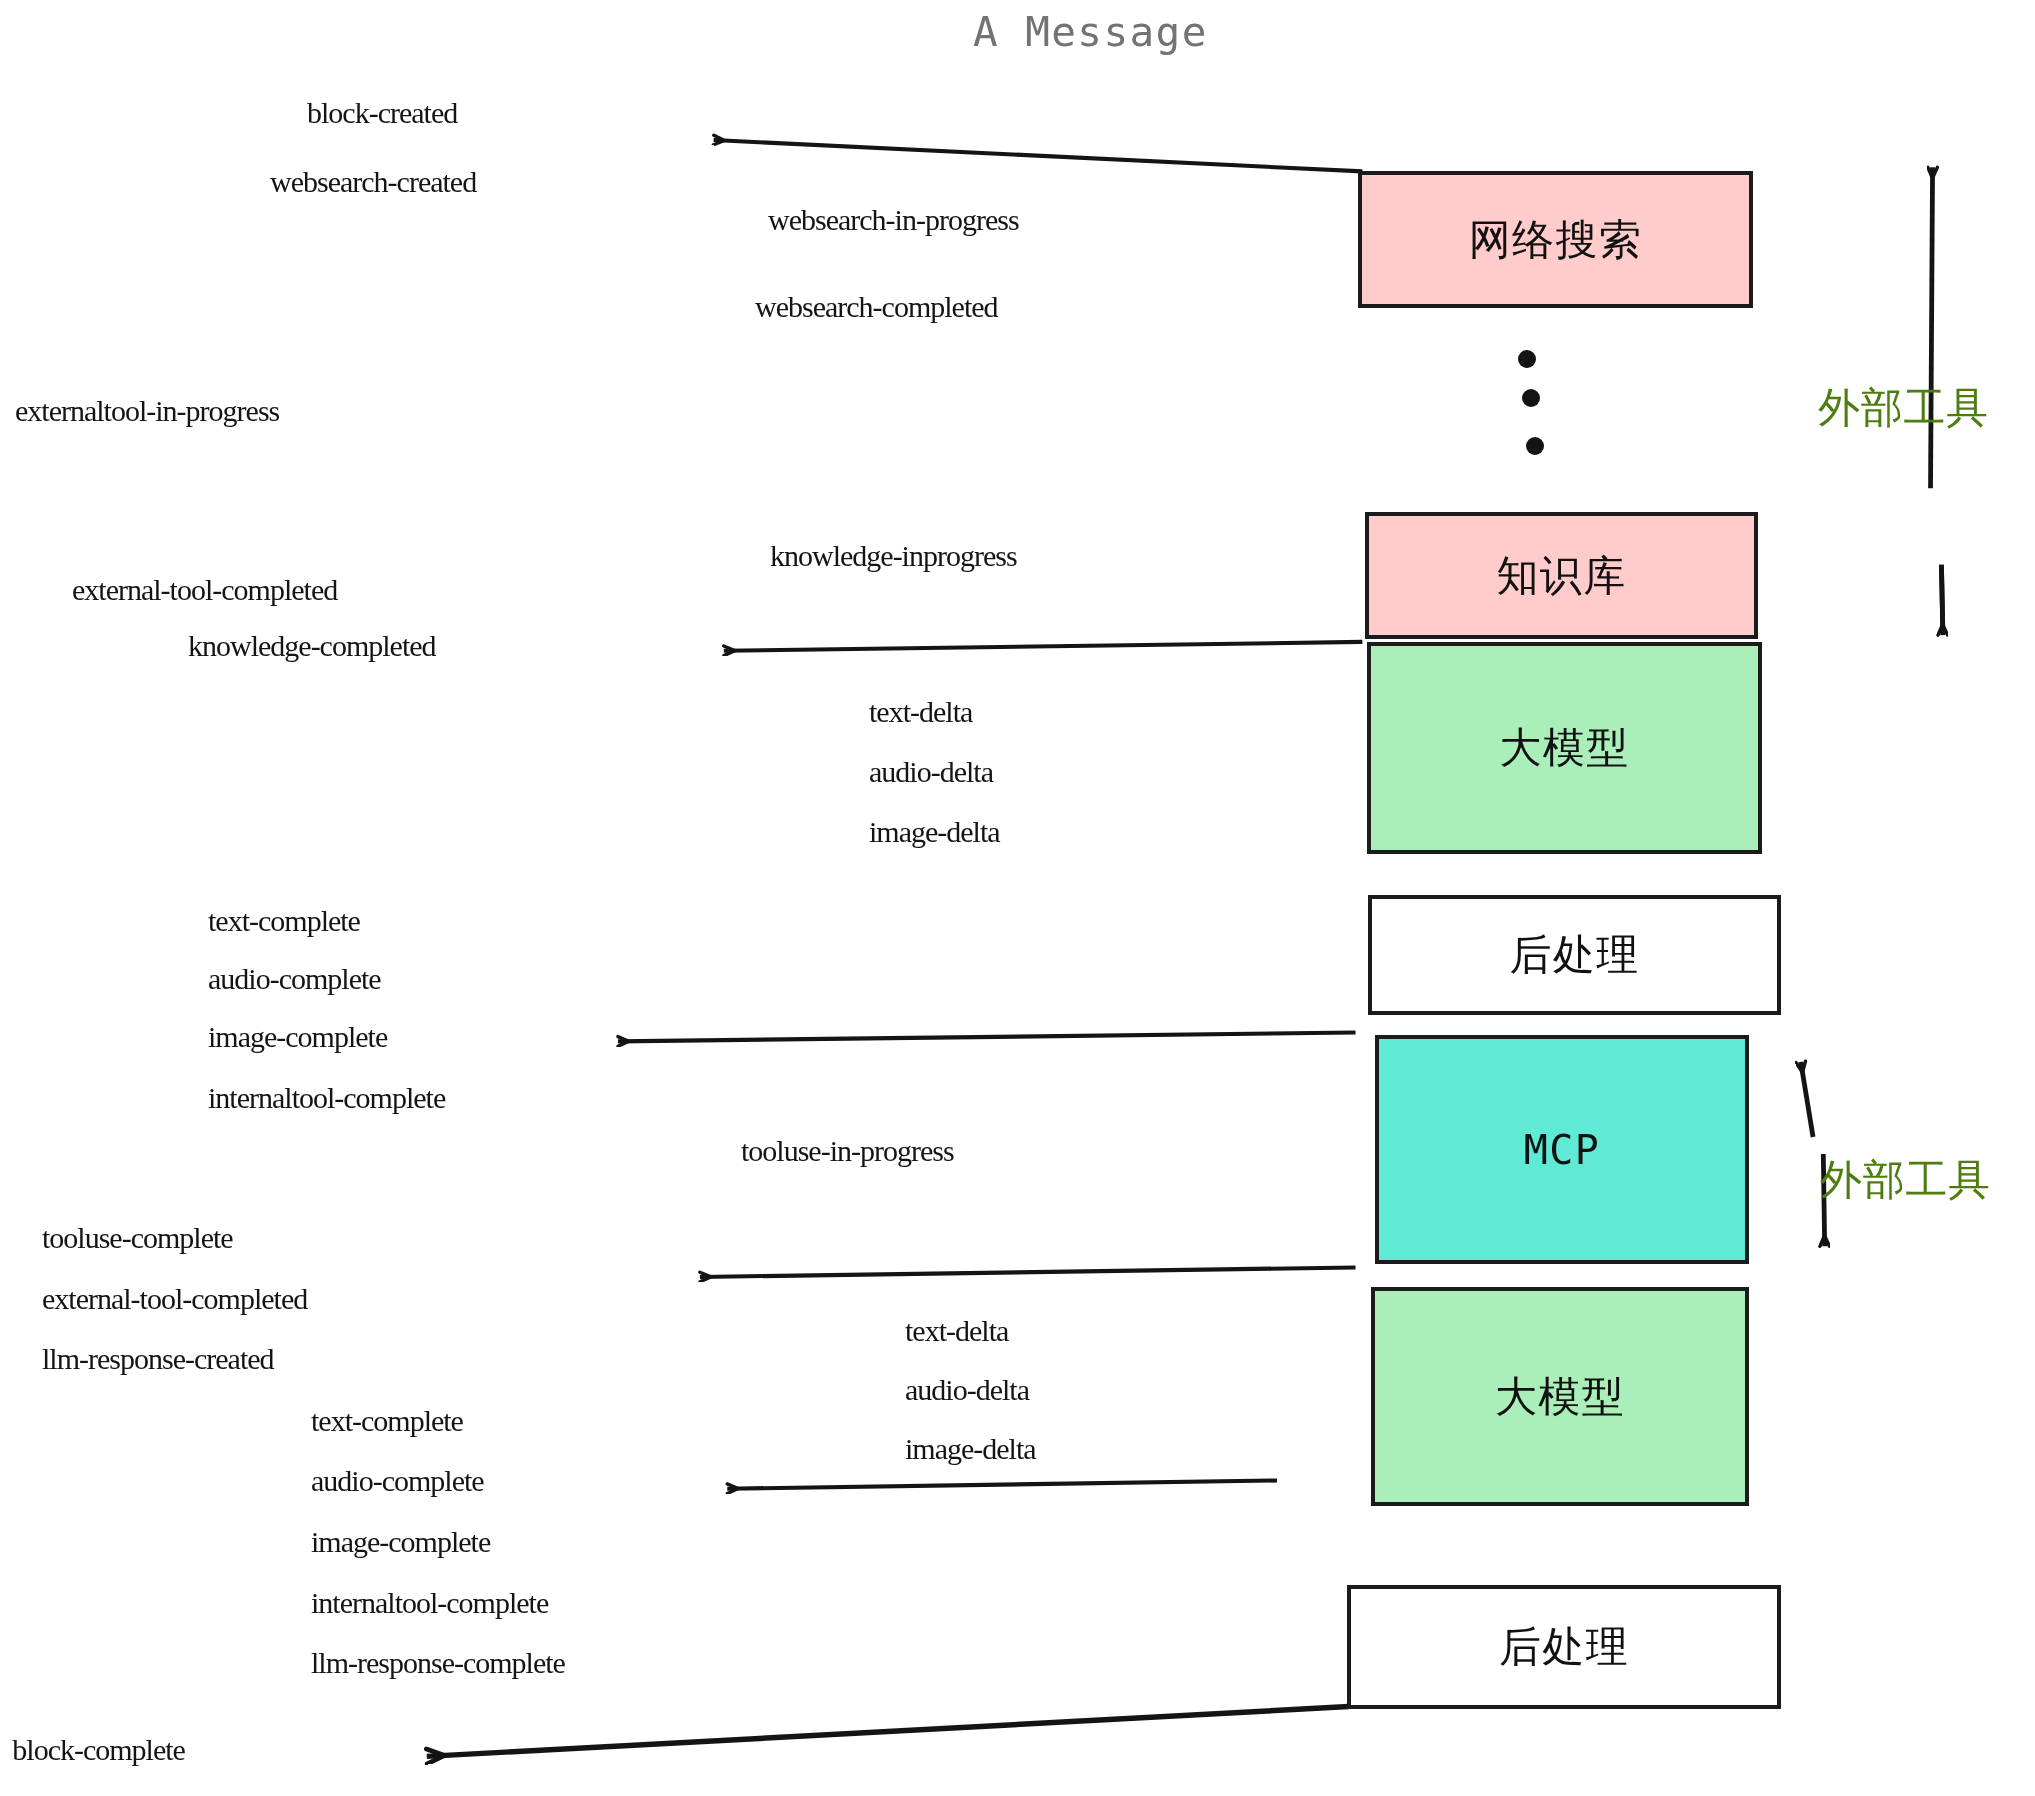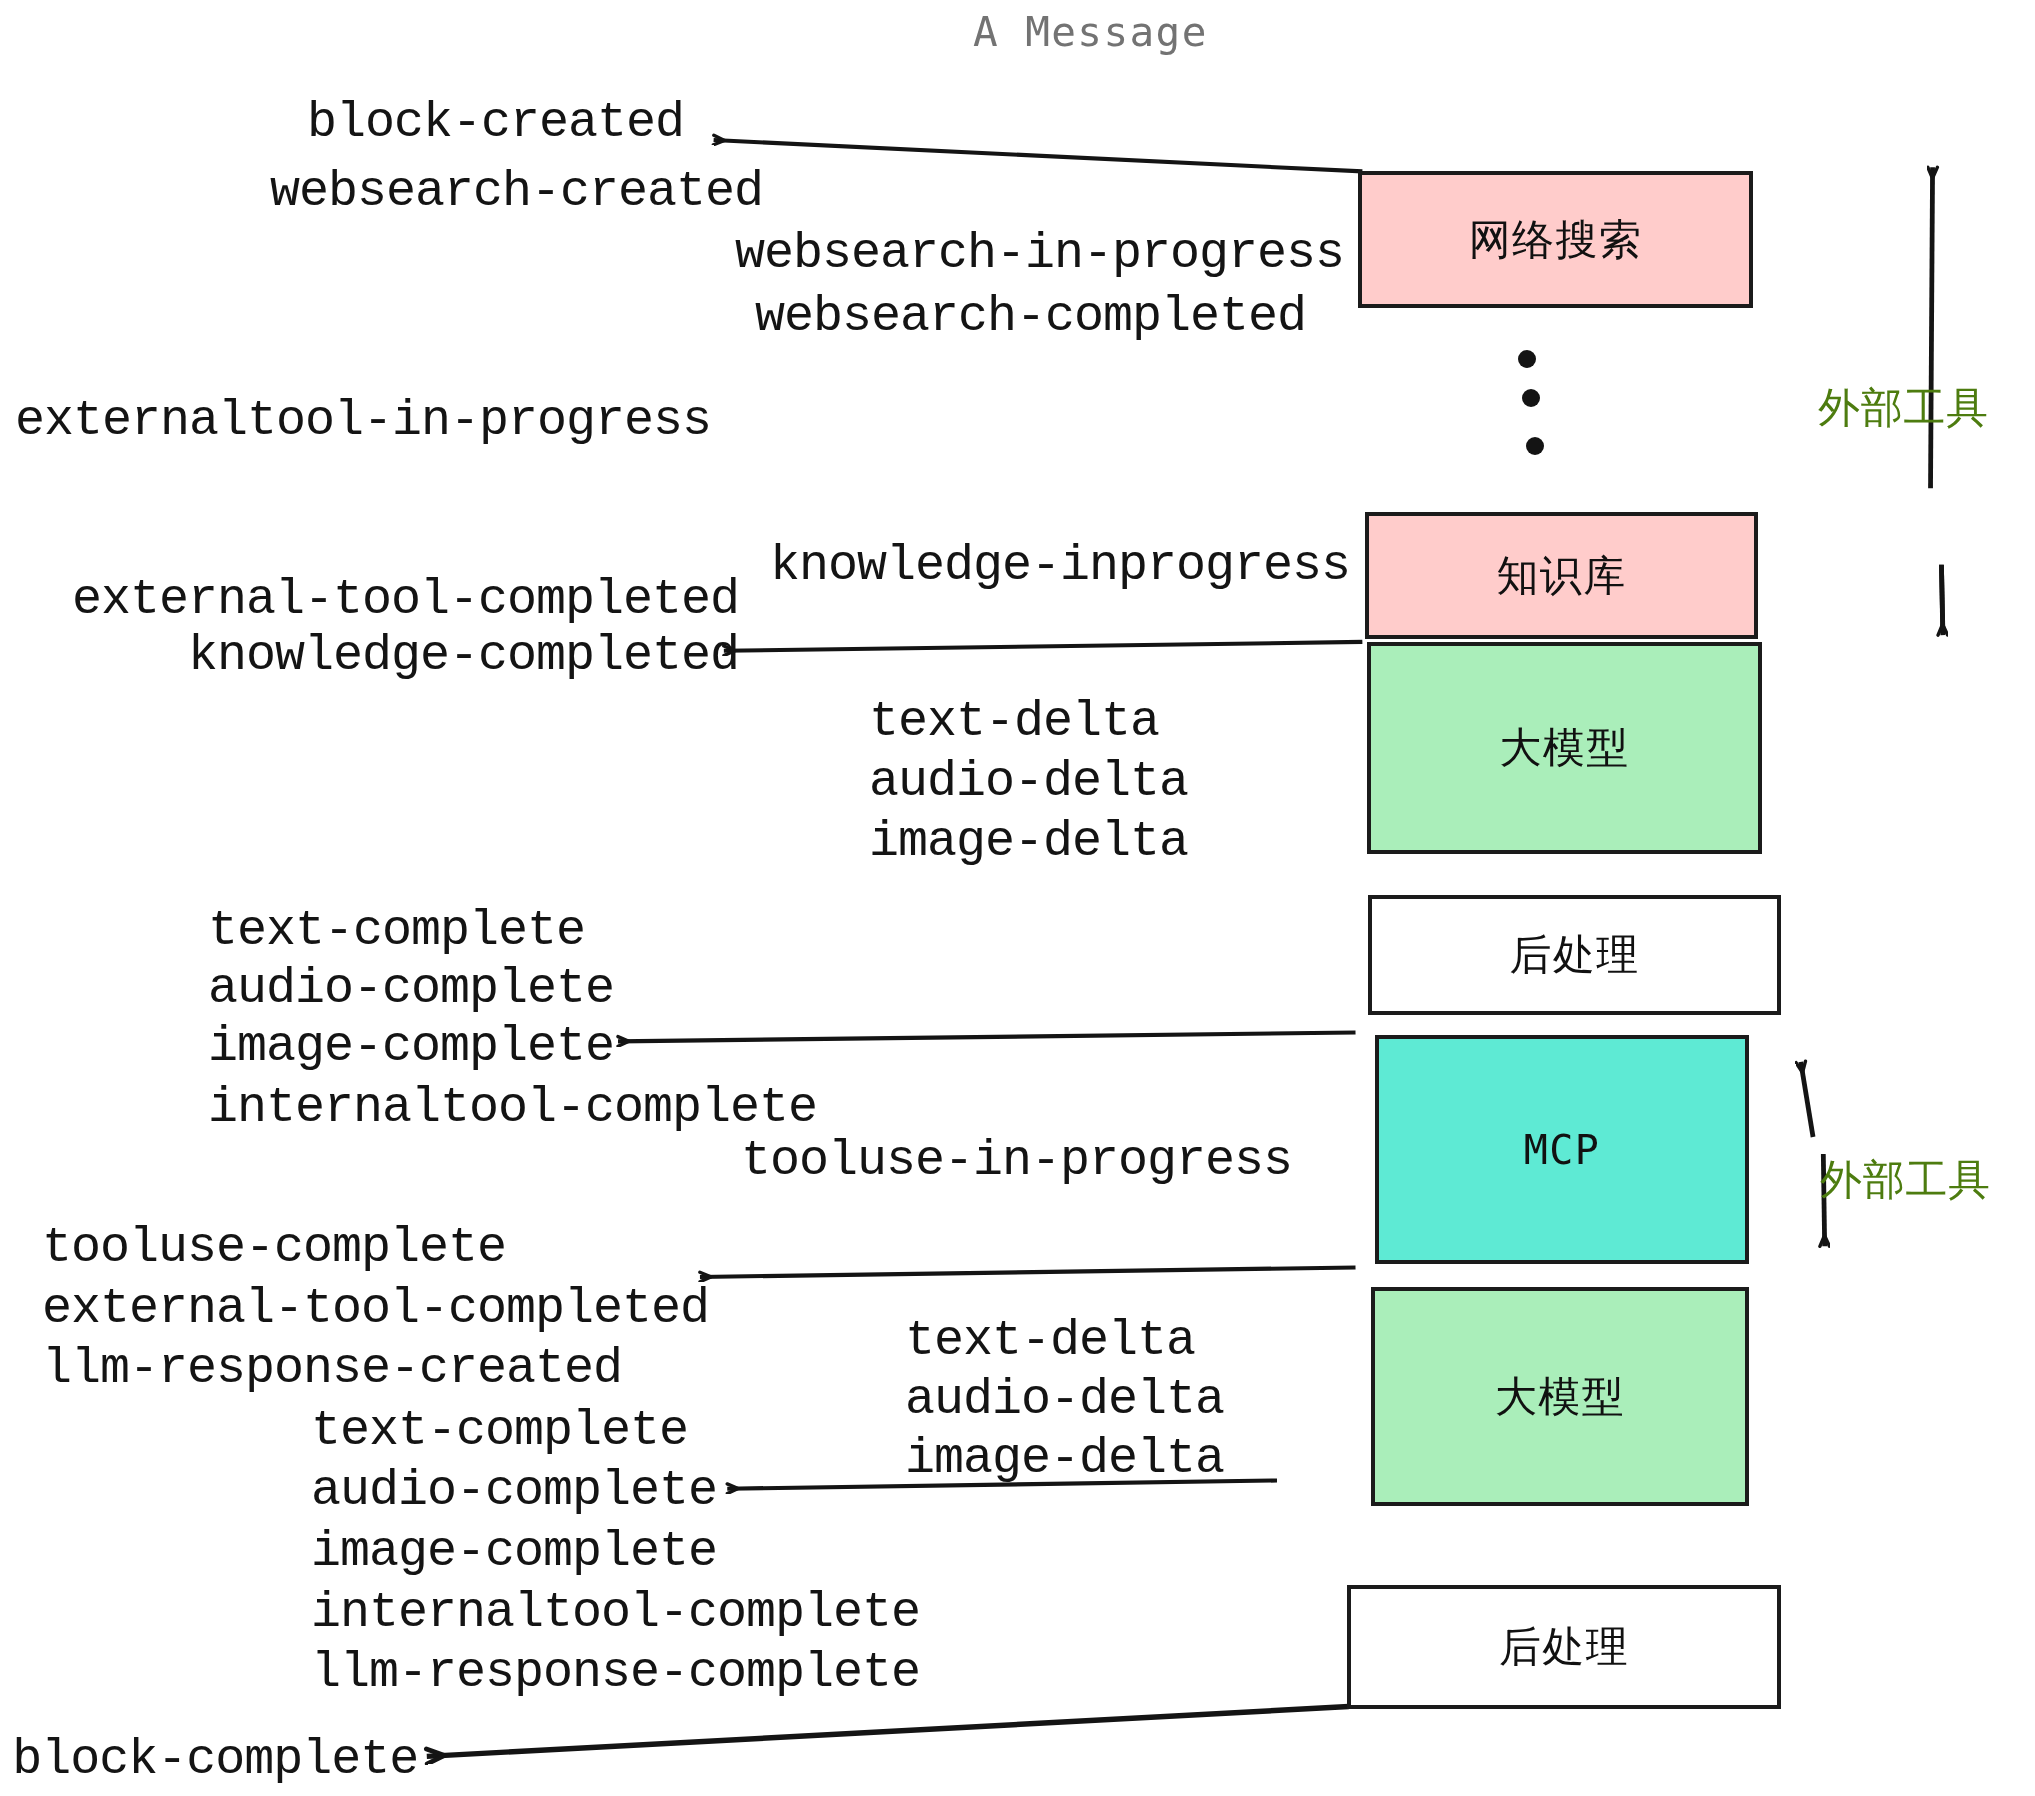--- a/index.html
+++ b/index.html
@@ -10,22 +10,22 @@
   #canvas {
     position: relative;
     width: 2035px;
     height: 1796px;
     background: #ffffff;
     overflow: hidden;
     font-family: "DejaVu Sans Mono", monospace;
   }
   .evt {
     position: absolute;
-    font-family: Liberation Mono, monospace;
-    font-size: 50px;
+    font-family: Liberation Serif, serif;
+    font-size: 30px;
     line-height: 1;
     color: #141414;
     white-space: pre;
     letter-spacing: -1px;
   }
   .title {
     position: absolute;
     font-family: "DejaVu Sans Mono", monospace;
     font-size: 41px;
     color: #737373;
@@ -140,21 +140,21 @@
 
   <div class="dot" style="left:1518px; top:350px;"></div>
   <div class="dot" style="left:1522px; top:389px;"></div>
   <div class="dot" style="left:1526px; top:437px;"></div>
 
   <div class="side-label" style="left:1818px; top:338px;">外部工具</div>
   <div class="side-label" style="left:1820px; top:1110px;">外部工具</div>
 
   <div class="evt" style="left:307px; top:98px;">block-created</div>
   <div class="evt" style="left:270px; top:159px;margin-top:8px;">websearch-created</div>
-  <div class="evt" style="left:735px; top:205px;margin-top:24px;">websearch-in-progress</div>
+  <div class="evt" style="left:768px; top:205px;">websearch-in-progress</div>
   <div class="evt" style="left:755px; top:292px;">websearch-completed</div>
   <div class="evt" style="left:15px; top:396px;">externaltool-in-progress</div>
 
   <div class="evt" style="left:770px; top:541px;">knowledge-inprogress</div>
   <div class="evt" style="left:72px; top:575px;">external-tool-completed</div>
   <div class="evt" style="left:188px; top:631px;">knowledge-completed</div>
 
   <div class="evt" style="left:869px; top:697px;">text-delta</div>
   <div class="evt" style="left:869px; top:757px;">audio-delta</div>
   <div class="evt" style="left:869px; top:817px;">image-delta</div>

